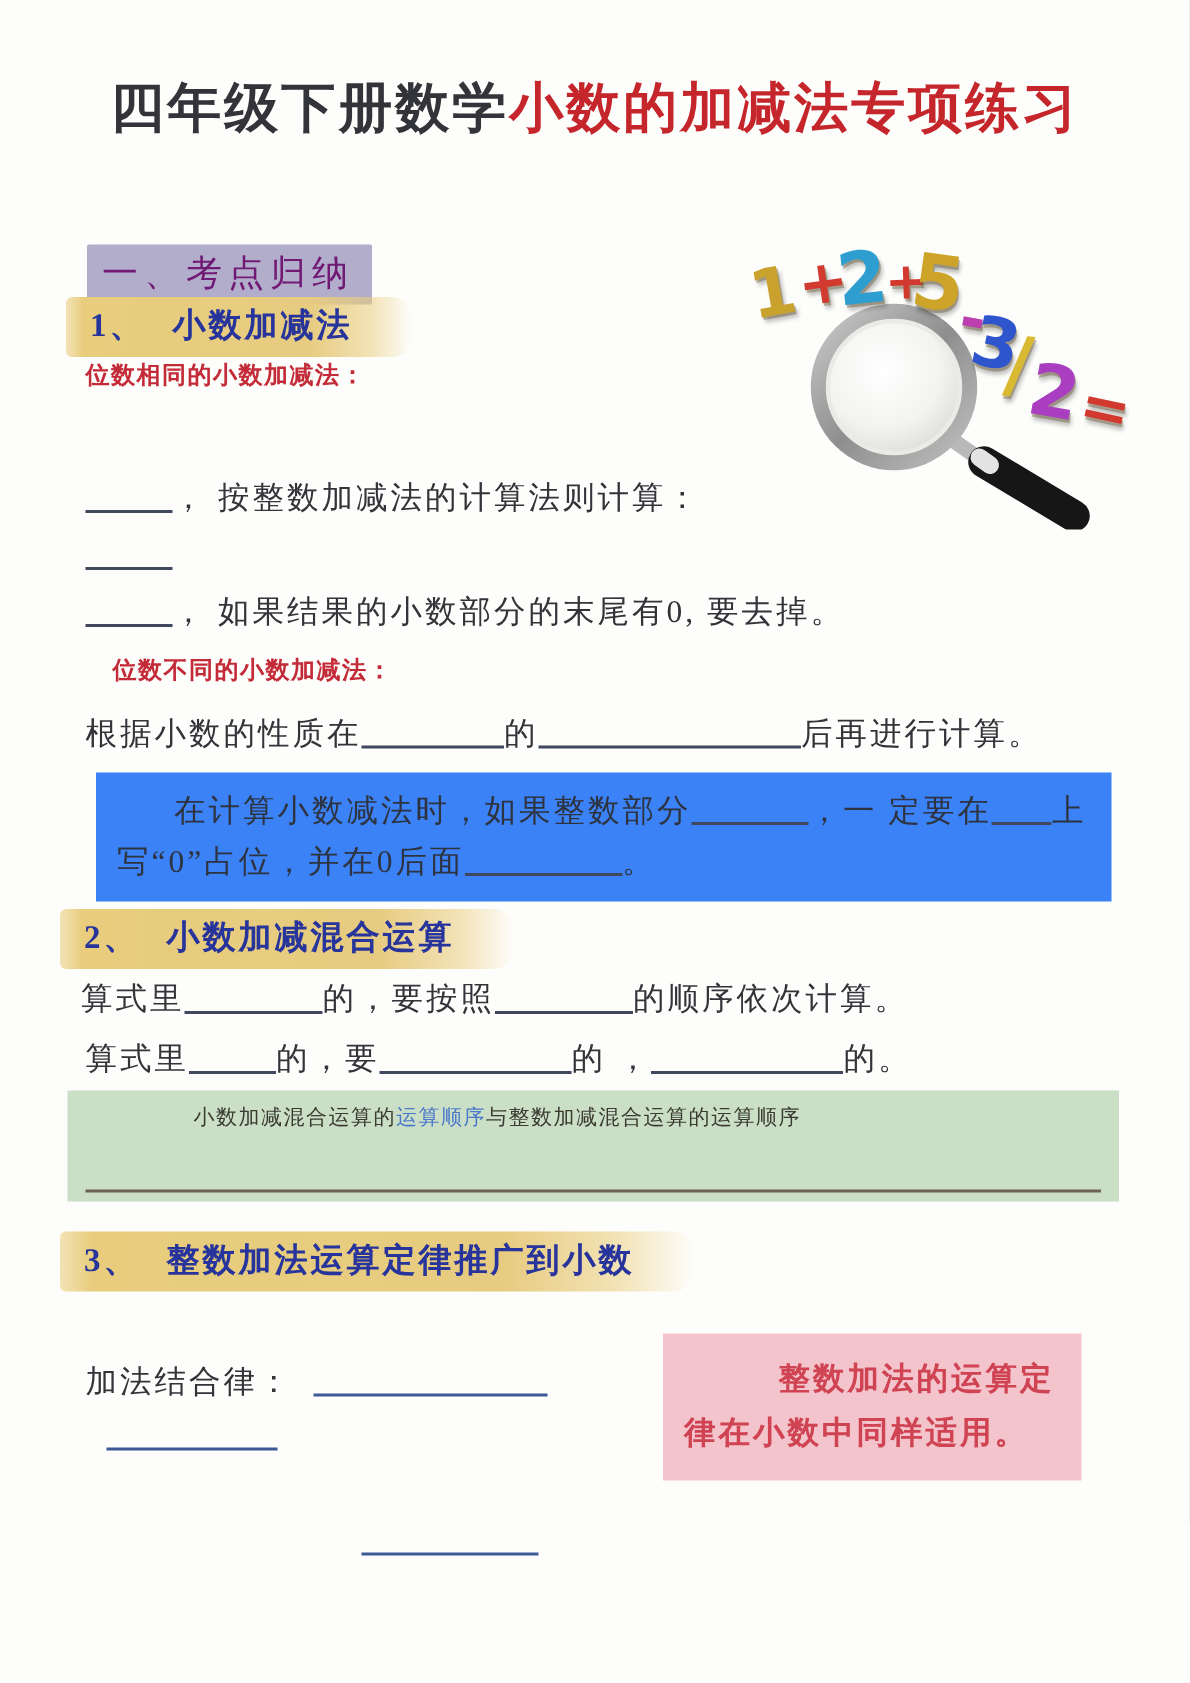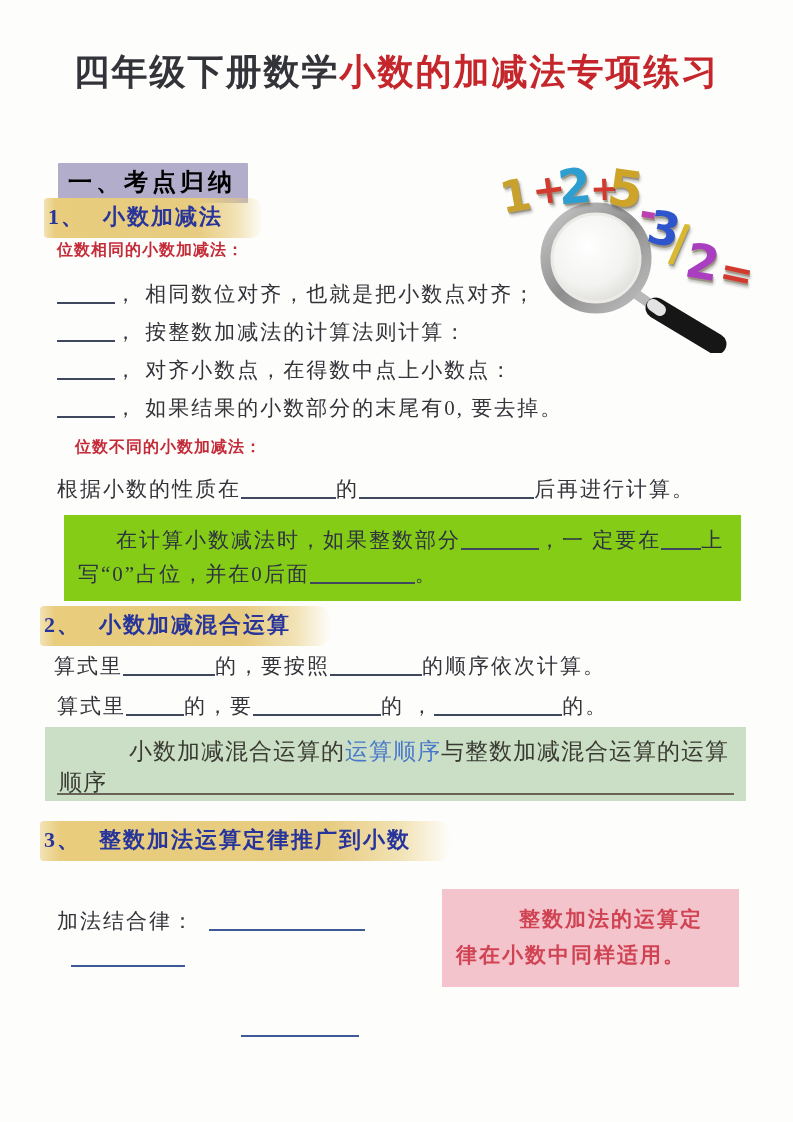--- a/index.html
+++ b/index.html
@@ -8,24 +8,24 @@
     background:#fdfdfb;overflow:hidden;
     font-family:"Liberation Serif","DejaVu Serif",serif;
     color:#33333a;
   }
   .abs{position:absolute;}
   
   .title{top:48px;left:0;width:100%;text-align:center;font-size:36px;font-weight:bold;letter-spacing:2px;}
   .title .t-red{color:#c5262b;margin-top:48px;}
   
   .h-main{top:163px;left:58px;background:#b2adcb;padding:3px 12px 5px 10px;
-    font-size:24px;font-weight:bold;color:#000000;letter-spacing:4px;border-radius:1px;}
+    font-size:24px;font-weight:normal;color:#701a75;letter-spacing:4px;border-radius:1px;}
   
   .brush{
-    padding:4px 40px 6px 4px;font-size:22px;font-weight:bold;color:#27349b;letter-spacing:2px;
+    padding:4px 40px 6px 16px;font-size:22px;font-weight:bold;color:#27349b;letter-spacing:2px;
     background:linear-gradient(90deg,rgba(233,205,125,.55) 0%,#e9cd7d 5%,#e7cb80 70%,rgba(233,205,125,.55) 88%,rgba(233,205,125,0) 100%);
     border-radius:4px 14px 14px 4px;
   }
   .brush .num{margin-right:18px;}
   .h-sub1{top:198px;left:44px;}
   .h-sub2{top:606px;left:40px;}
   .h-sub3{top:821px;left:40px;}
   
   .red-label{font-size:16px;font-weight:bold;color:#c42b38;letter-spacing:1px;}
   .lbl-same{top:240px;left:57px;}
@@ -38,29 +38,29 @@
   .w92{width:92px;} .w95{width:95px;} .w105{width:105px;} .w114{width:114px;}
   .w118{width:118px;} .w128{width:128px;} .w156{width:156px;} .w175{width:175px;}
   .gap{display:inline-block;width:14px;}
   .ln1{top:279px;left:57px;} .ln2{top:317px;left:57px;}
   .ln3{top:355px;left:57px;} .ln4{top:393px;left:57px;}
   .ln-rule{top:474px;left:57px;}
   .ln-s2a{top:651px;left:54px;} .ln-s2b{top:691px;left:57px;}
   .ln-law1{top:872px;left:57px;} .ln-law2{top:906px;left:57px;} .ln-law3{top:942px;left:57px;}
   .ln-extra{top:1012px;left:241px;}
   
-  .note-blue{top:515px;left:64px;width:649px;background:#84cc16;padding:8px 14px 10px 14px;
+  .note-blue{top:515px;left:64px;width:649px;background:#3b82f6;padding:8px 14px 10px 14px;
     font-size:21px;line-height:34px;letter-spacing:2px;color:#2e3340;}
   .note-blue .indent{display:inline-block;width:38px;}
   .note-green{top:727px;left:45px;width:673px;height:60px;background:#cadfc5;
-    padding:9px 14px 5px 14px;font-size:23px;letter-spacing:1px;color:#3a3a32;}
+    padding:9px 14px 5px 14px;font-size:14px;letter-spacing:1px;color:#3a3a32;}
   .note-green .indent{display:inline-block;width:70px;}
   .note-green .hl-blue{color:#4a77cc;}
   .green-rule{position:absolute;left:12px;right:12px;bottom:6px;border-top:2px solid #6b6257;}
-  .note-pink{top:889px;left:442px;width:257px;background:#f4c4cd;padding:12px 26px 14px 14px;
+  .note-pink{top:889px;left:442px;width:257px;background:#f4c4cd;padding:12px 8px 14px 14px;
     font-size:21px;line-height:36px;letter-spacing:2px;color:#cf4352;font-weight:bold;text-indent:3em;}
   
   .decoration{top:158px;left:488px;width:285px;height:195px;}
   .dec-num{position:absolute;font-family:"DejaVu Sans","Liberation Sans",sans-serif;
     font-weight:900;text-shadow:1px 2px 0 rgba(90,70,20,.35),2px 4px 3px rgba(0,0,0,.25);}
   .n0{left:12px;top:12px;font-size:44px;color:#c8a22c;transform:rotate(-10deg);}
   .n1{left:44px;top:8px;font-size:40px;color:#d23a30;transform:rotate(-8deg);}
   .n2{left:70px;top:0px;font-size:48px;color:#2e9ed0;transform:rotate(-6deg);}
   .n3{left:102px;top:10px;font-size:34px;color:#d23a30;transform:rotate(-2deg);}
   .n4{left:120px;top:2px;font-size:50px;color:#cda428;transform:rotate(8deg);}
@@ -113,28 +113,25 @@
   </div>
 
   <div class="abs h-main">一、考点归纳</div>
 
   <div class="abs brush h-sub1">
     <span class="num">1、</span><span>小数加减法</span>
   </div>
 
   <div class="abs red-label lbl-same">位数相同的小数加减法：</div>
 
-  <div class="abs line ln1">
-    <span class="blank w58"></span><span>，  相同数位对齐，也就是把小数点对齐；</span>
-  </div>
   <div class="abs line ln2">
     <span class="blank w58"></span><span>，  按整数加减法的计算法则计算：</span>
   </div>
   <div class="abs line ln3">
-    <span class="blank w58"></span><span>，  对齐小数点，在得数中点上小数点：</span>
+    <span class="blank w58"></span>
   </div>
   <div class="abs line ln4">
     <span class="blank w58"></span><span>，  如果结果的小数部分的末尾有0, 要去掉。</span>
   </div>
 
   <div class="abs red-label lbl-diff">位数不同的小数加减法：</div>
 
   <div class="abs line ln-rule">
     <span>根据小数的性质在</span><span class="blank w95"></span><span>的</span><span class="blank w175"></span><span>后再进行计算。</span>
   </div>

